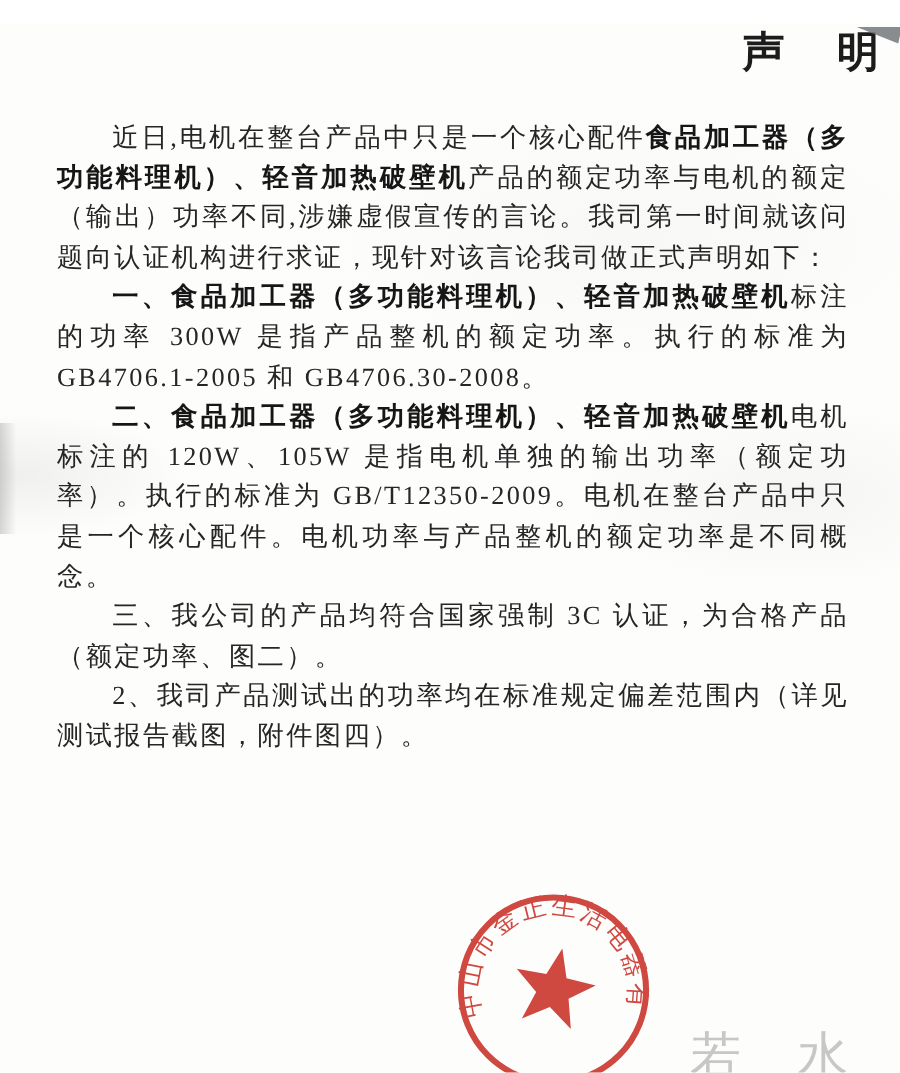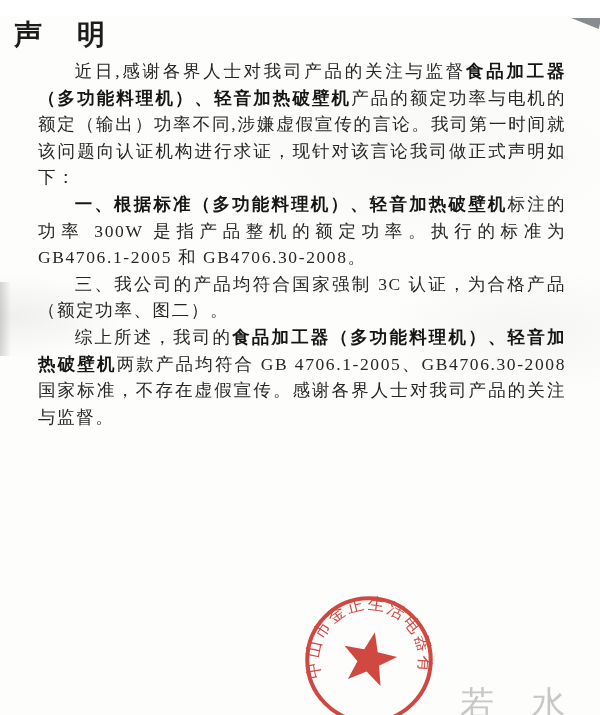--- a/index.html
+++ b/index.html
@@ -20,21 +20,21 @@
   .corner-fold{
     position:absolute;top:2px;right:0;width:0;height:0;
     border-top:11px solid #74787b;border-left:30px solid transparent;
     opacity:.85;transform:skewX(-12deg);
   }
   .left-smudge{
     position:absolute;left:0;top:266px;width:11px;height:74px;
     background:linear-gradient(to right, rgba(110,110,110,.28), rgba(110,110,110,0));
   }
   .doc-title{
-    margin:16px 0 4px 0;text-align:left;
+    margin:16px 0 24px 0;text-align:right;
     font-size:28px;font-weight:700;letter-spacing:14px;text-indent:14px;
     color:#1c1c1c;
   }
   .body-text{
     padding:0 34px 0 38px;
     font-size:17.5px;line-height:26.6px;letter-spacing:1.6px;
     text-align:justify;color:#262626;
   }
   .body-text p{margin:0;text-indent:2.1em;}
   .body-text .b{font-weight:700;color:#161616;}
@@ -54,24 +54,25 @@
 <body>
 
 <div class="page">
 
   <div class="corner-fold"></div>
   <div class="left-smudge"></div>
 
   <h1 class="doc-title">声 明</h1>
 
   <div class="body-text">
-      <p><span>近日,感谢各界人士对我司产品的关注与监督</span><span class="b">食品加工器（多功能料理机）、轻音加热破壁机</span><span>产品的额定功率与电机的额定（输出）功率不同,涉嫌虚假宣传的言论。我司第一时间就该问题向认证机构进行求证，现针对该言论我司做正式声明如下：</span></p>
-      <p><span class="b">一、根据标准（多功能料理机）、轻音加热破壁机</span><span>标注的功率 300W 是指产品整机的额定功率。执行的标准为 GB4706.1-2005 和 GB4706.30-2008。</span></p>
+      <p><span>近日,电机在整台产品中只是一个核心配件</span><span class="b">食品加工器（多功能料理机）、轻音加热破壁机</span><span>产品的额定功率与电机的额定（输出）功率不同,涉嫌虚假宣传的言论。我司第一时间就该问题向认证机构进行求证，现针对该言论我司做正式声明如下：</span></p>
+      <p><span class="b">一、食品加工器（多功能料理机）、轻音加热破壁机</span><span>标注的功率 300W 是指产品整机的额定功率。执行的标准为 GB4706.1-2005 和 GB4706.30-2008。</span></p>
+      <p><span class="b">二、食品加工器（多功能料理机）、轻音加热破壁机</span><span>电机标注的 120W、105W 是指电机单独的输出功率（额定功率）。执行的标准为 GB/T12350-2009。电机在整台产品中只是一个核心配件。电机功率与产品整机的额定功率是不同概念。</span></p>
       <p><span>三、我公司的产品均符合国家强制 3C 认证，为合格产品（额定功率、图二）。</span></p>
-      <p><span>综上所述，我司的</span><span class="b">食品加工器（多功能料理机）、轻音加热破壁机</span><span>两款产品均符合 GB 4706.1-2005、GB4706.30-2008 国家标准，不存在虚假宣传。感谢各界人士对我司产品的关注与监督。</span></p>
+      <p><span>2、我司产品测试出的功率均在标准规定偏差范围内（详见测试报告截图，附件图四）。</span></p>
     </div>
 
   <div class="signature">
     
     
   </div>
 
   <svg class="stamp" viewBox="0 0 170 170" xmlns="http://www.w3.org/2000/svg">
     <circle cx="85" cy="85" r="61" fill="none" stroke-width="4" stroke="#cc2f28"></circle>
     <defs>

